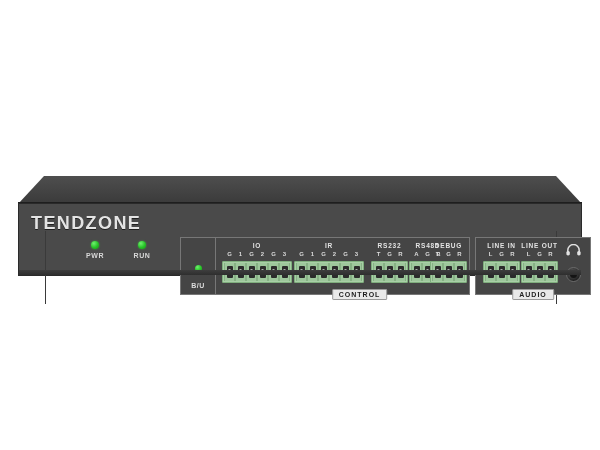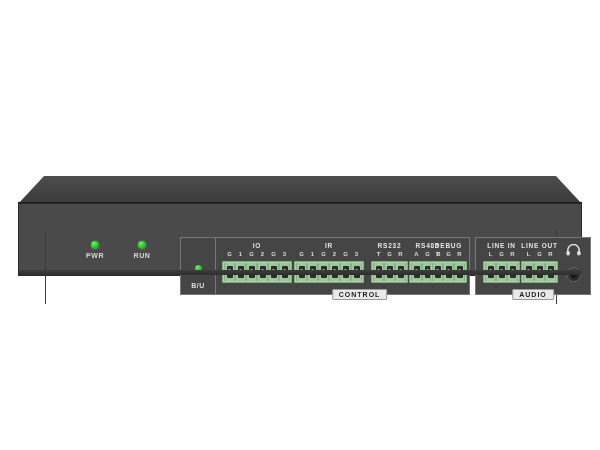--- a/index.html
+++ b/index.html
@@ -289,20 +289,21 @@
   <div class="device">
 
     <div class="top-panel"></div>
     <div class="top-panel-edge"></div>
 
     <div class="front-face">
 
       <div class="ear-line left"></div>
       <div class="ear-line right"></div>
 
+      <div class="brand">TENDZONE</div>
 
       <div class="led-group">
         <div class="led-item">
           <div class="led-dot"></div>
           <div class="led-label">PWR</div>
         </div>
         <div class="led-item">
           <div class="led-dot"></div>
           <div class="led-label">RUN</div>
         </div>

